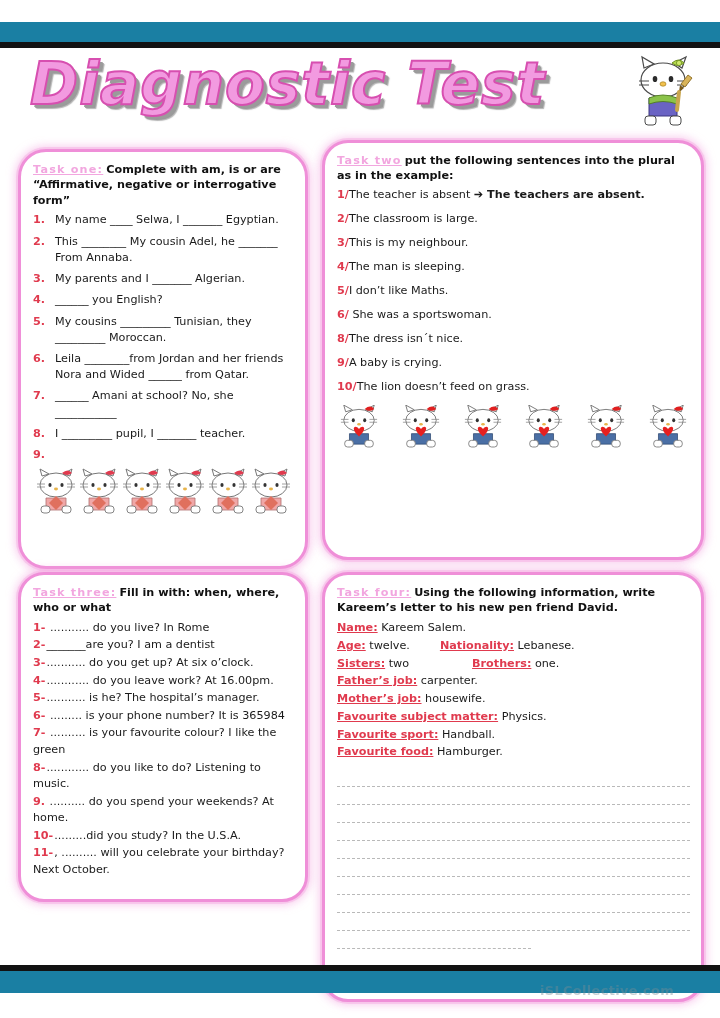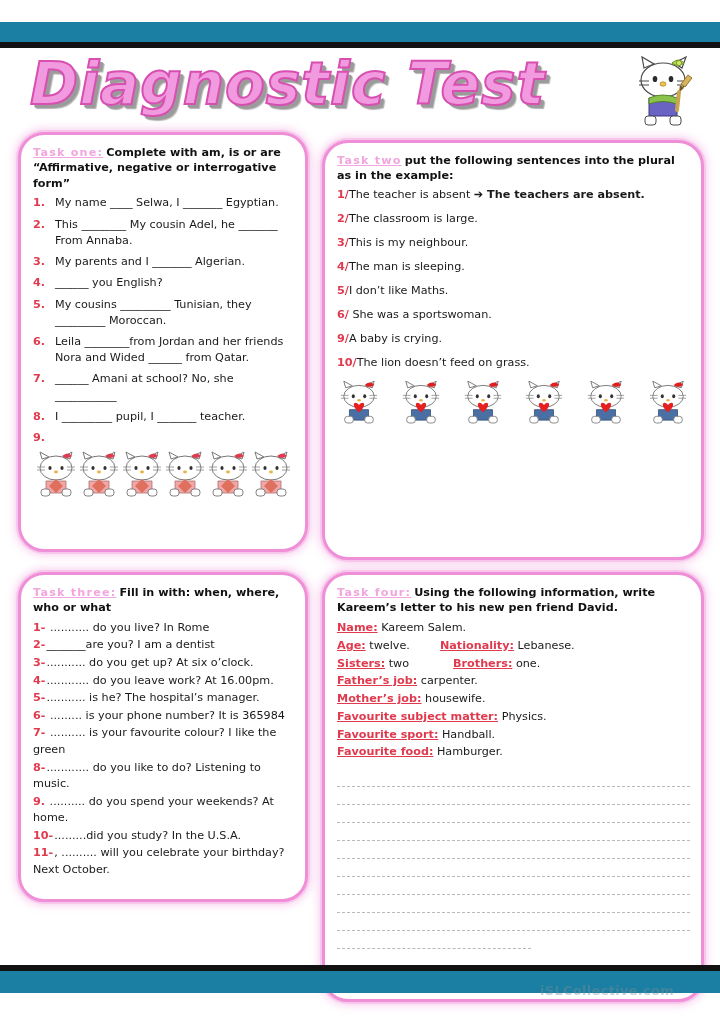--- a/index.html
+++ b/index.html
@@ -80,21 +80,21 @@
     position: absolute;
     background: #ffffff;
     border: 3px solid #ef8fd8;
     border-radius: 26px;
     box-shadow:
       0 0 0 2px rgba(246,180,230,.55),
       0 0 9px 3px rgba(243,160,222,.55);
     box-sizing: border-box;
     overflow: hidden;
   }
-  #panel-task-one   { left: 18px;  top: 132px; width: 290px; height: 420px; }
+  #panel-task-one   { left: 18px;  top: 149px; width: 290px; height: 420px; border-radius: 28px; }
   #panel-task-two   { left: 322px; top: 140px; width: 382px; height: 420px; }
   #panel-task-three { left: 18px;  top: 572px; width: 290px; height: 330px; }
   #panel-task-four  { left: 322px; top: 572px; width: 382px; height: 430px; }
 
   .panel-inner {
     padding: 10px 11px 6px 12px;
     font-family: "DejaVu Sans", sans-serif;
     font-size: 11.2px;
     color: #1a1a1a;
     line-height: 1.42;
@@ -158,21 +158,21 @@
     line-height: 1.5;
     white-space: nowrap;
   }
   .info-label {
     color: #e03a4e;
     font-weight: bold;
     text-decoration: underline;
   }
   .info-value { color: #1a1a1a; }
   .info-pair-2 { display: inline-block; margin-left: 30px; }
-  .info-pair-2b { display: inline-block; margin-left: 44px; }
+  .info-pair-2b { display: inline-block; margin-left: 63px; }
 
   
   .write-lines { margin-top: 8px; }
   .write-line {
     height: 17px;
     border-bottom: 1px dashed #b9b9b9;
   }
   .write-line.short { width: 55%; border-bottom-style: dashed; }
 
   
@@ -381,20 +381,23 @@
         <div class="t2row">
           <span class="num">4/</span><span>The man is sleeping.</span>
         </div>
         <div class="t2row">
           <span class="num">5/</span><span>I don’t like Maths.</span>
         </div>
         <div class="t2row">
           <span class="num">6/</span><span> She was a sportswoman.</span>
         </div>
         <div class="t2row">
+          <span class="num">8/</span><span>The dress isn´t nice.</span>
+        </div>
+        <div class="t2row">
           <span class="num">9/</span><span>A baby is crying.</span>
         </div>
         <div class="t2row">
           <span class="num">10/</span><span>The lion doesn’t feed on grass.</span>
         </div>
       </div>
 
       <div class="kitty-row" id="task-two-kitties">
         <svg width="40" height="44" viewBox="0 0 42 46">
             <ellipse cx="21" cy="16" rx="16" ry="11.5" fill="#fff" stroke="#777" stroke-width="1"></ellipse>

